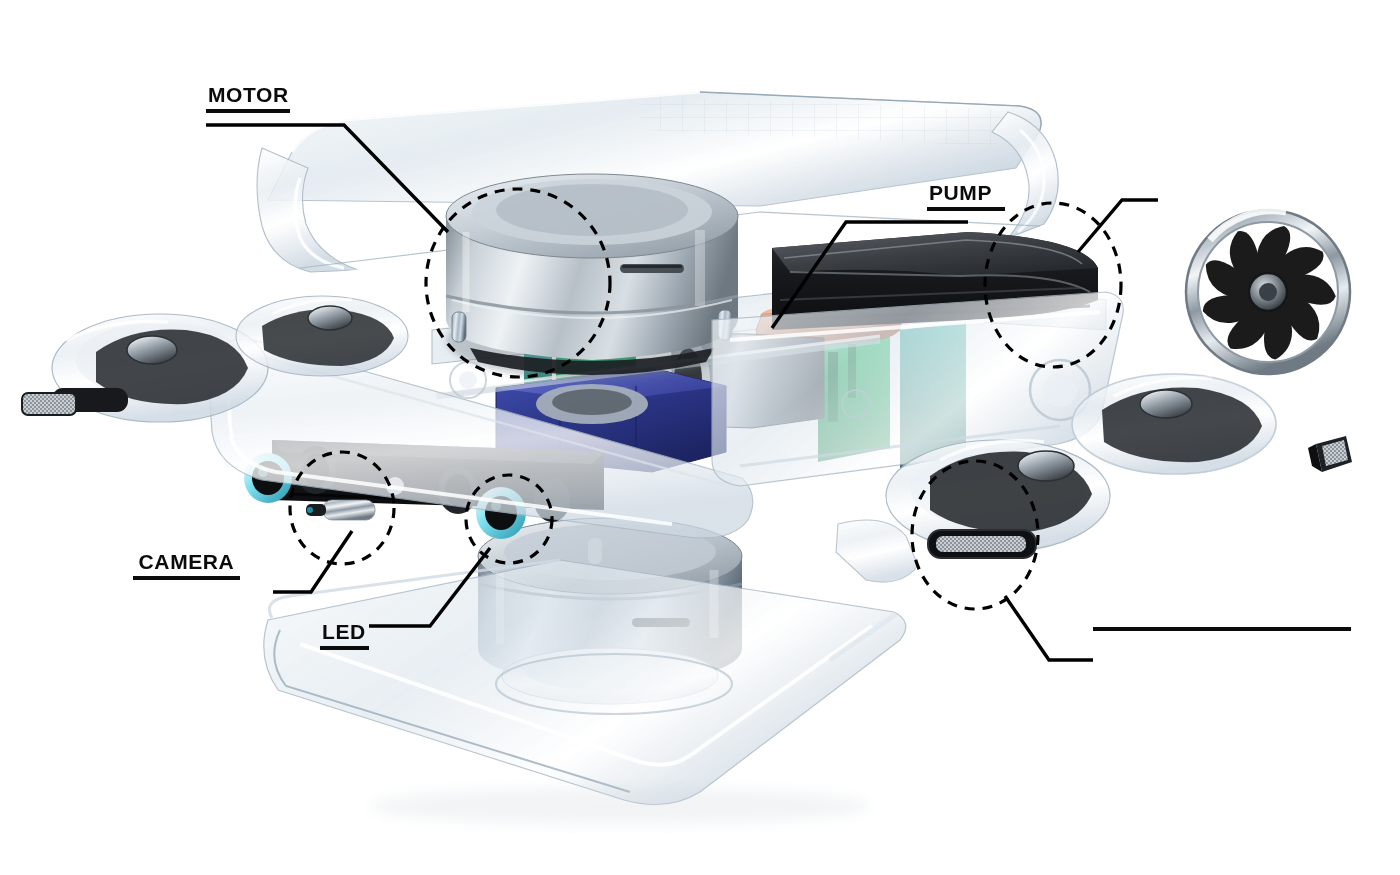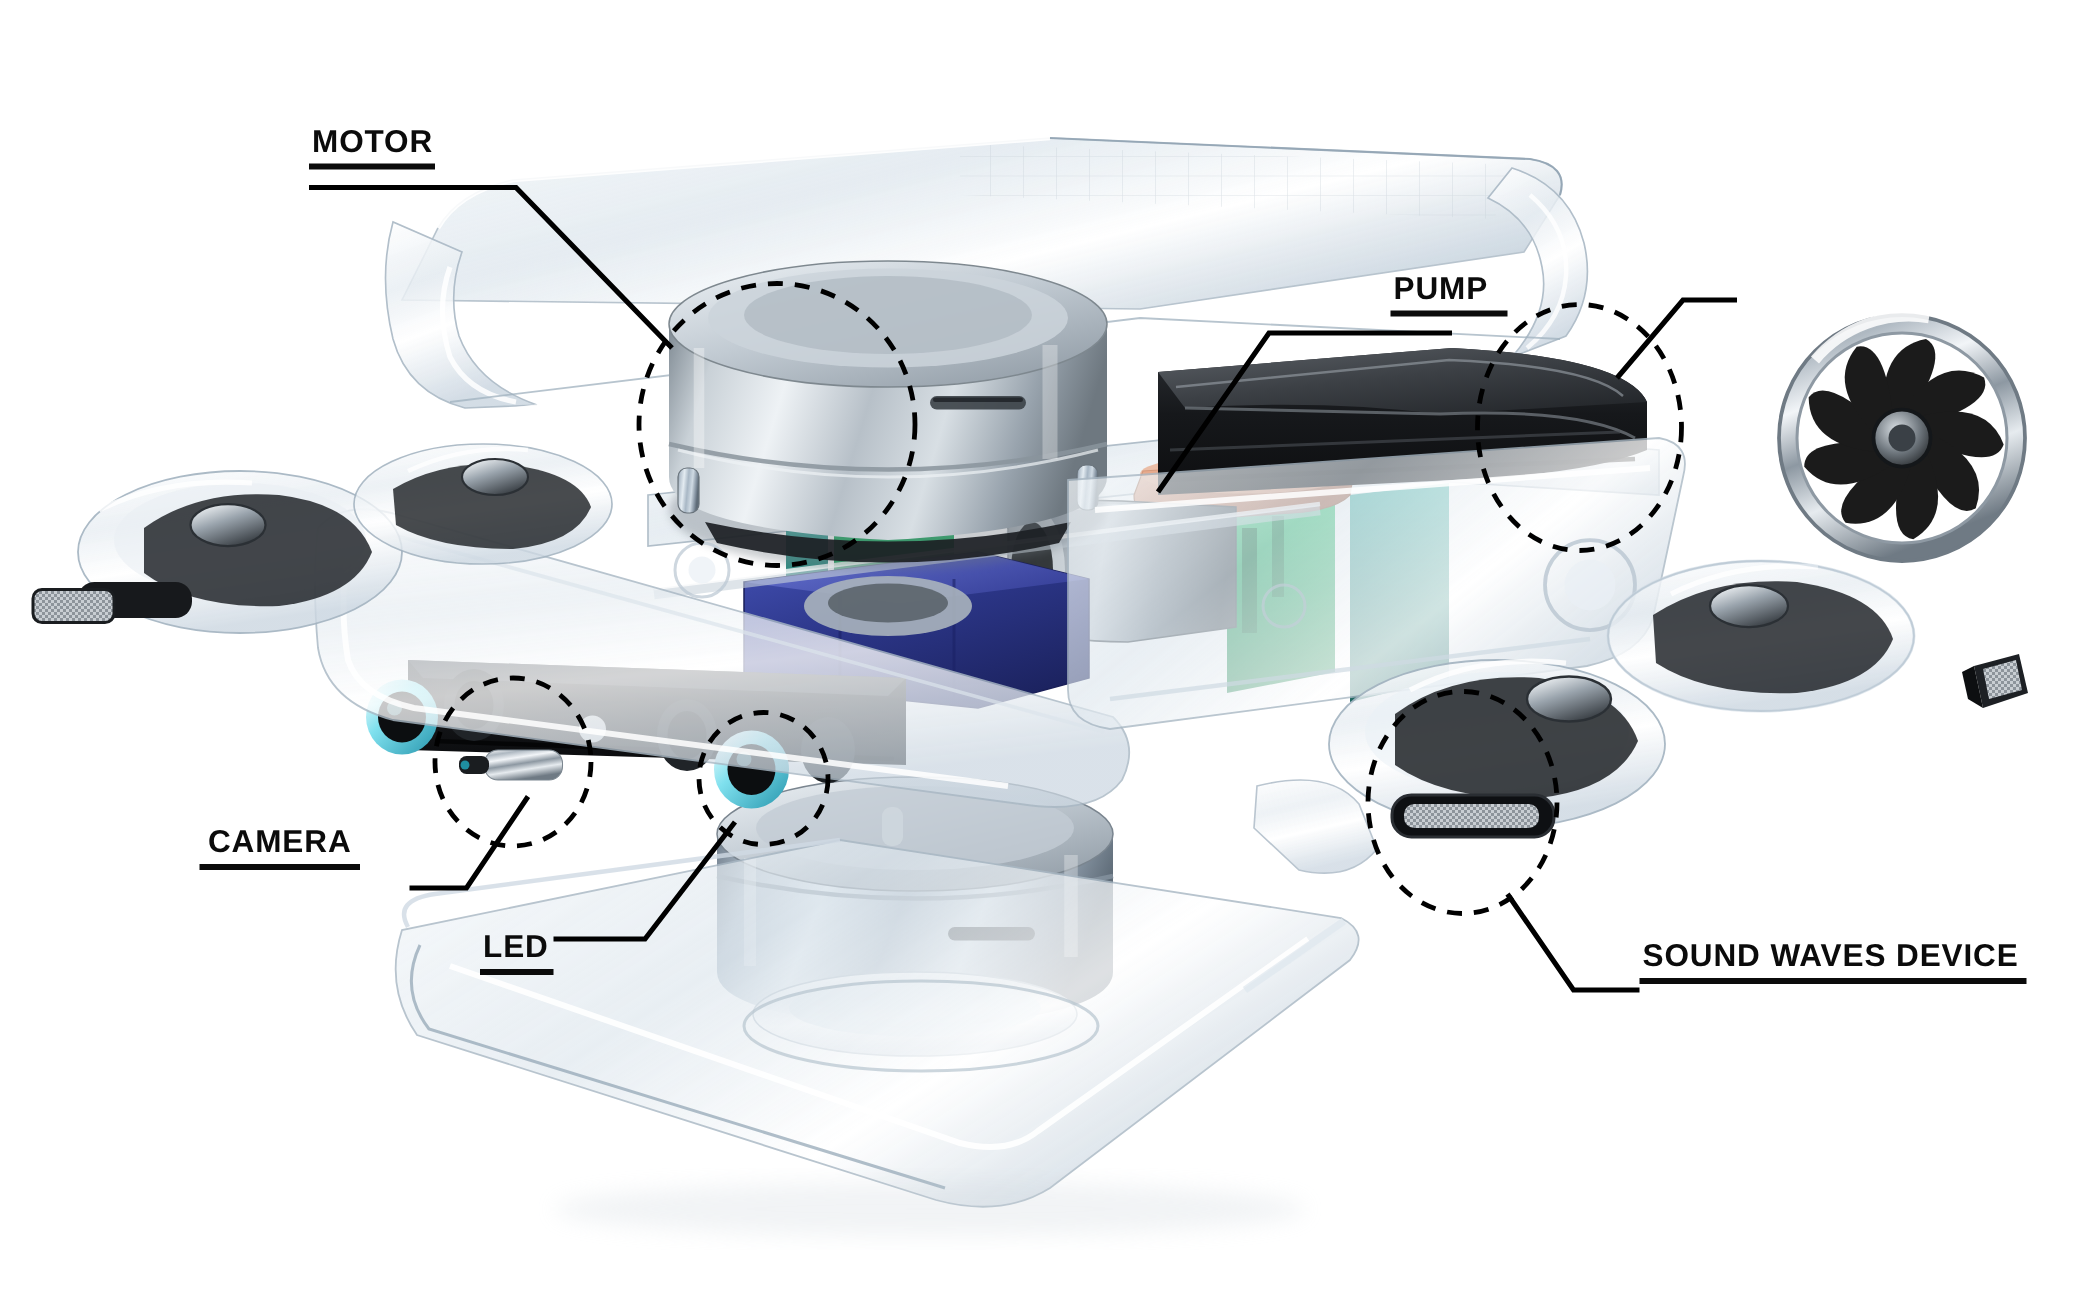--- a/index.html
+++ b/index.html
@@ -430,17 +430,16 @@
     <span class="txt">CAMERA</span>
     <span class="rule" style="width:107px"></span>
   </div>
 
   <div class="callout c-led" style="left: 320px; top: 585px; margin-top: 36px;">
     <span class="txt">LED</span>
     <span class="rule" style="width:49px"></span>
   </div>
 
   <div class="callout c-sound" style="left: 1093px; top: 627px;">
-    <span class="txt">SOUND WAVES DEVICE</span>
     <span class="rule" style="width:258px"></span>
   </div>
 
 </div>
 
 </body></html>

